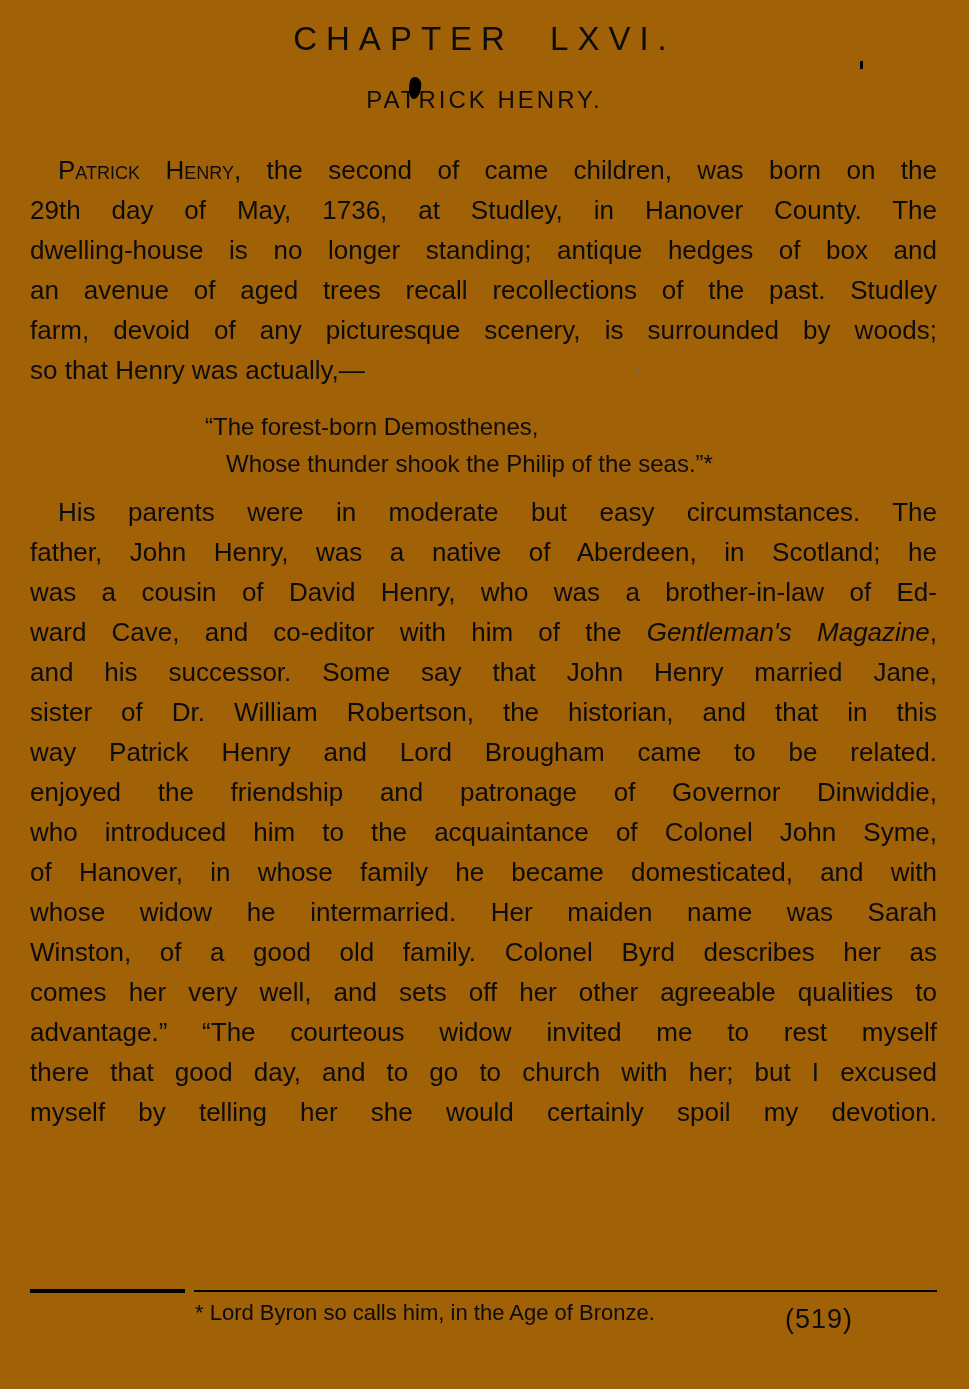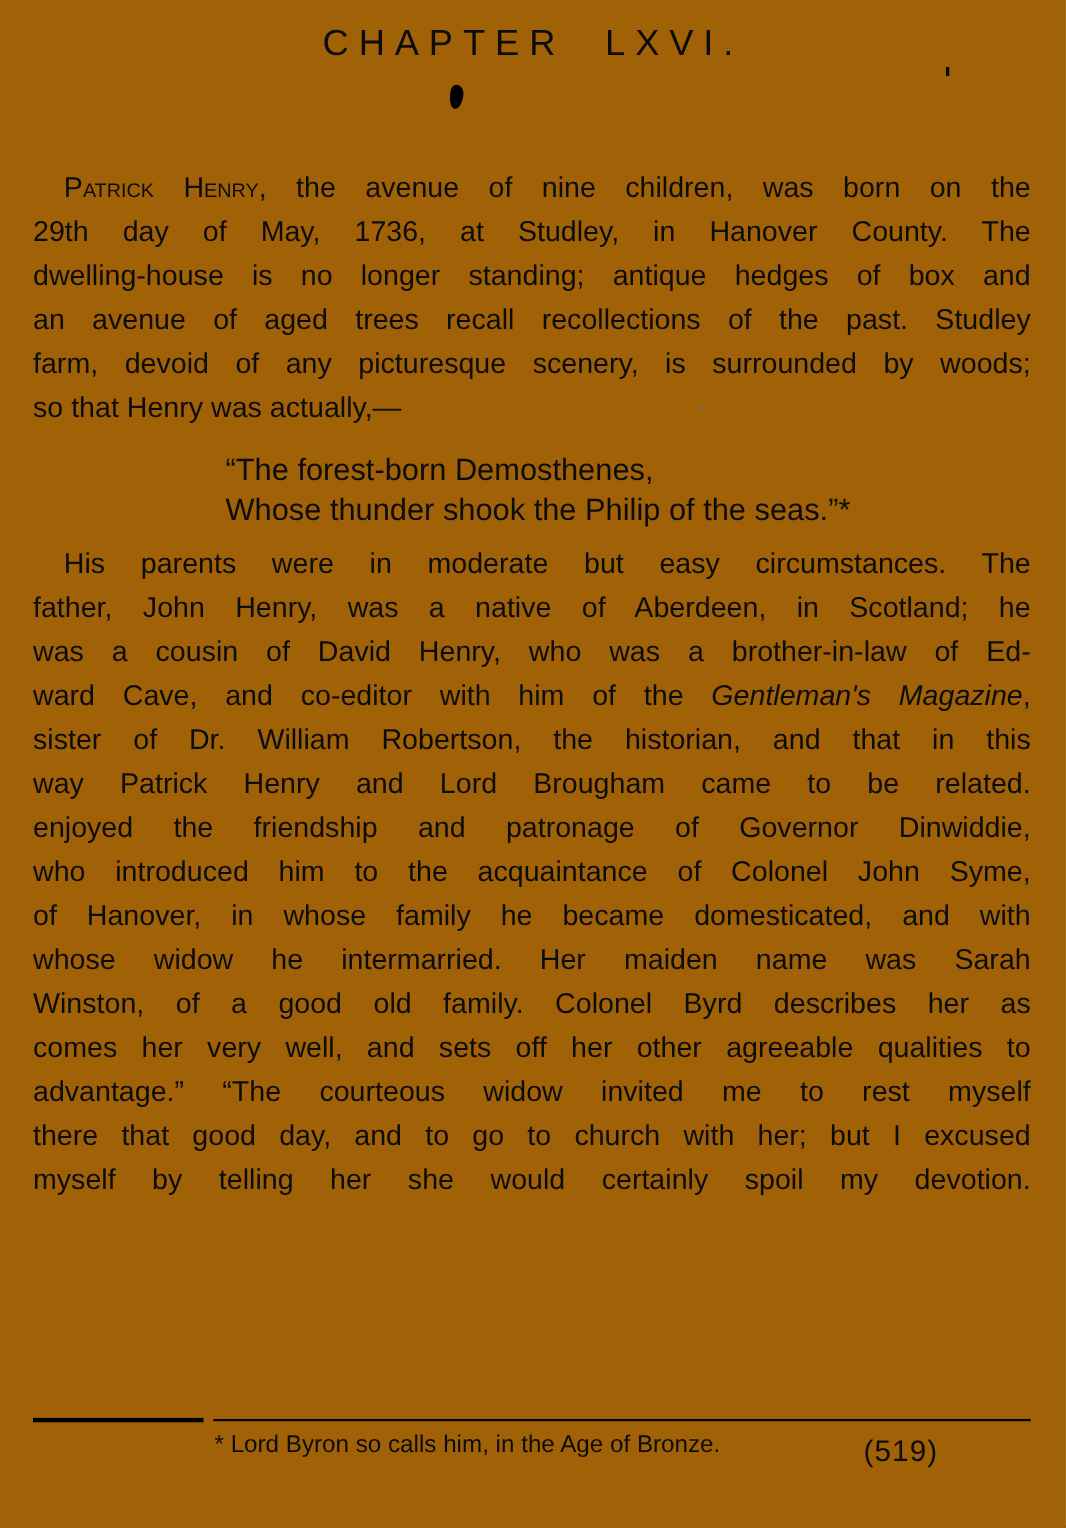--- a/index.html
+++ b/index.html
@@ -50,26 +50,26 @@
   .jline.last { text-align-last: left; }
   .indent { text-indent: 28px; }
   .sc { font-variant: small-caps; }
   .it { font-style: italic; }
   .quote {
     position: absolute;
     left: 205px;
     top: 408px;
   }
   .qline {
-    font-size: 28px;
+    font-size: 24px;
     line-height: 37px;
     height: 37px;
     white-space: nowrap;
   }
-  .q2 { }
+  .q2 { margin-left: 21px; }
   .rule {
     position: absolute;
     left: 30px;
     top: 1289px;
     width: 907px;
     height: 6px;
   }
   .rule-thick {
     position: absolute;
     left: 0; top: 0;
@@ -120,43 +120,45 @@
 </style>
 </head>
 <body>
 
 <div class="page">
 
   <div class="tick"></div>
 
   <h1 class="chapter">CHAPTER LXVI.</h1>
 
+  <h2 class="section">PATRICK HENRY.</h2>
   <div class="blot"></div>
 
   <div class="para p1">
-    <div class="jline indent"><span class="sc">Patrick Henry</span><span>, the avenue of nine children, was born on the</span></div>
+    <div class="jline indent"><span class="sc">Patrick Henry</span><span>, the second of came children, was born on the</span></div>
     <div class="jline">29th day of May, 1736, at Studley, in Hanover County. The</div>
     <div class="jline">dwelling-house is no longer standing; antique hedges of box and</div>
     <div class="jline">an avenue of aged trees recall recollections of the past. Studley</div>
     <div class="jline">farm, devoid of any picturesque scenery, is surrounded by woods;</div>
     <div class="jline last">so that Henry was actually,—</div>
   </div>
 
   <div class="speck"></div>
 
   <div class="quote">
     <div class="qline q1">“The forest-born Demosthenes,</div>
     <div class="qline q2">Whose thunder shook the Philip of the seas.”*</div>
   </div>
 
   <div class="para p2">
     <div class="jline indent">His parents were in moderate but easy circumstances. The</div>
     <div class="jline">father, John Henry, was a native of Aberdeen, in Scotland; he</div>
     <div class="jline">was a cousin of David Henry, who was a brother-in-law of Ed-</div>
     <div class="jline"><span>ward Cave, and co-editor with him of the </span><span class="it">Gentleman's Magazine</span><span>,</span></div>
+    <div class="jline">and his successor. Some say that John Henry married Jane,</div>
     <div class="jline">sister of Dr. William Robertson, the historian, and that in this</div>
     <div class="jline">way Patrick Henry and Lord Brougham came to be related.</div>
     <div class="jline">enjoyed the friendship and patronage of Governor Dinwiddie,</div>
     <div class="jline">who introduced him to the acquaintance of Colonel John Syme,</div>
     <div class="jline">of Hanover, in whose family he became domesticated, and with</div>
     <div class="jline">whose widow he intermarried. Her maiden name was Sarah</div>
     <div class="jline">Winston, of a good old family. Colonel Byrd describes her as</div>
     <div class="jline">comes her very well, and sets off her other agreeable qualities to</div>
     <div class="jline">advantage.” “The courteous widow invited me to rest myself</div>
     <div class="jline">there that good day, and to go to church with her; but I excused</div>

